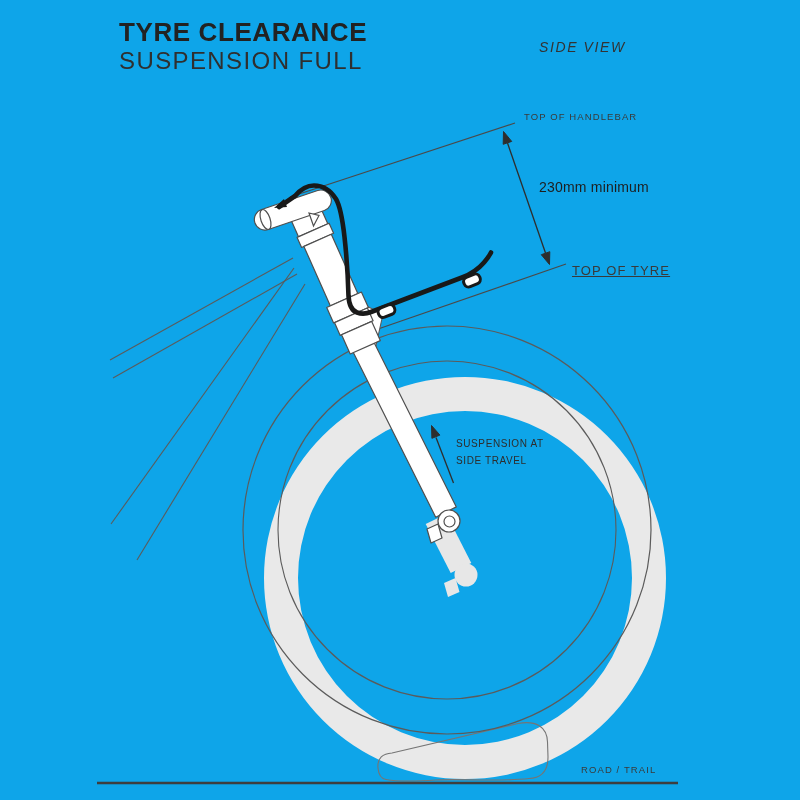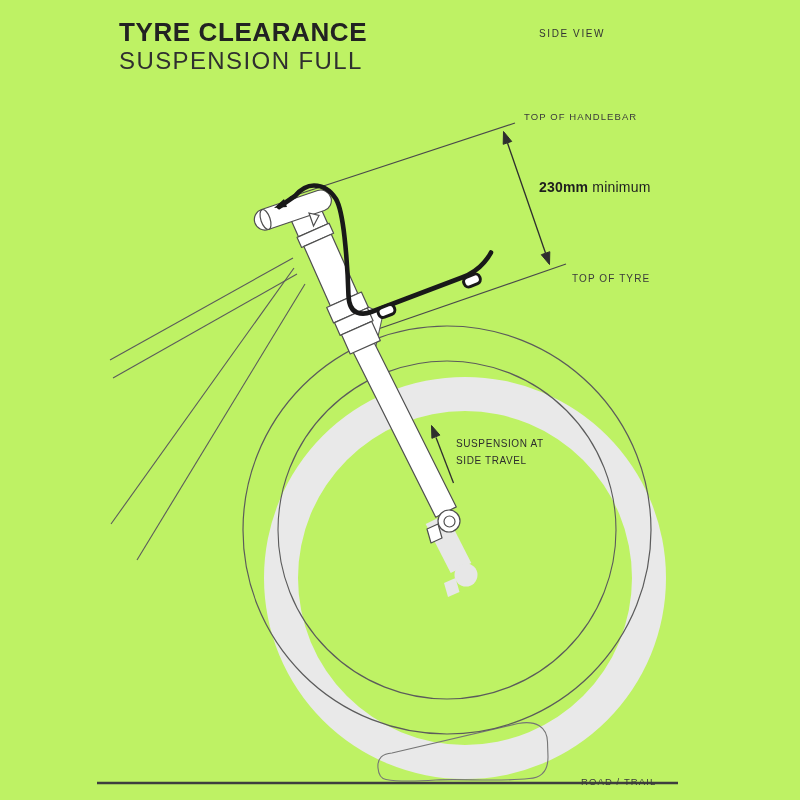--- a/index.html
+++ b/index.html
@@ -4,35 +4,35 @@
 <style>
   :root{
     --outline:#5b5b5b;
     --rack:#191919;
     --ghost:#e9e9e9;
     --text:#242424;
     --ground:#3e3e3e;
   }
   html,body{margin:0;padding:0;background:#f2f2f2;}
   .page{
-    position:relative;width:800px;height:800px;background:#bef264;
+    position:relative;width:800px;height:800px;background:#0ea5e9;
     font-family:"Liberation Sans", sans-serif;overflow:hidden;
   }
   .diagram-svg{position:absolute;left:0;top:0;width:800px;height:800px;}
   .label{position:absolute;color:#3a3a3a;white-space:nowrap;}
   .title-block{position:absolute;left:119px;top:17px;color:var(--text);}
   .title-main{font-size:26px;font-weight:800;letter-spacing:.6px;line-height:30px;color:#222;}
   .title-sub{font-size:24px;font-weight:400;letter-spacing:1.4px;line-height:28px;color:#2f2f2f;}
-  .side-view{left:539px;top:28px;font-size:10px;letter-spacing:1.6px;color:#333;}
+  .side-view{left:539px;top:39px;font-size:14px;letter-spacing:1.6px;color:#333;font-style:italic;}
   .top-of-handlebar{left:524px;top:111px;font-size:9.5px;letter-spacing:1.1px;}
-  .top-of-tyre{left:572px;top:273px;font-size:10px;letter-spacing:1.1px;}
+  .top-of-tyre{left:572px;top:263px;font-size:13px;letter-spacing:1.1px;text-decoration:underline;}
   .dim-text{left:539px;top:179px;font-size:14px;color:#1e1e1e;letter-spacing:.2px;}
-  .dim-text b{font-weight:700;}
+  .dim-text b{font-weight:400;}
   .susp-note{left:456px;top:435px;font-size:10px;letter-spacing:.6px;color:#2d2d2d;line-height:17px;}
-  .road-trail{left:581px;top:764px;font-size:9.5px;letter-spacing:1.1px;margin-top:12px;}
+  .road-trail{left:581px;top:764px;font-size:9.5px;letter-spacing:1.1px;}
 </style>
 </head>
 <body>
 
 <div class="page">
 
   <svg class="diagram-svg" viewBox="0 0 800 800">
 
     <path d="M264,578 a201,201 0 1 0 402,0 a201,201 0 1 0 -402,0 Z
          M298,578 a167,167 0 1 0 334,0 a167,167 0 1 0 -334,0 Z" fill="#e9e9e9" fill-rule="evenodd"></path>

